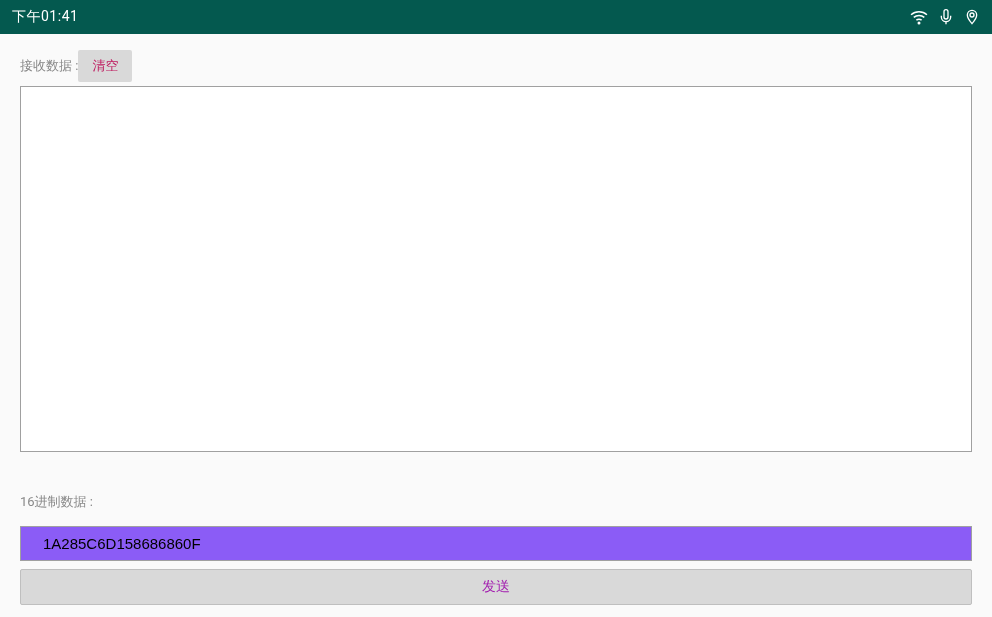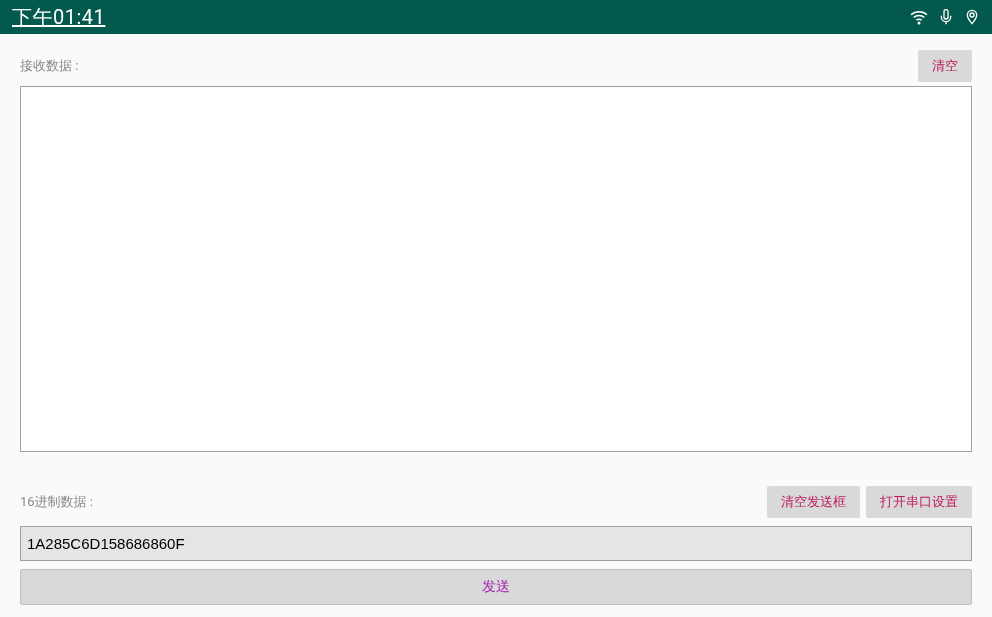--- a/index.html
+++ b/index.html
@@ -17,45 +17,44 @@
     .status-bar {
       height: 34px;
       background: #04594f;
       display: flex;
       align-items: center;
       justify-content: space-between;
       padding: 0 12px;
       color: #ffffff;
     }
     .status-time {
-      font-size: 20px;
+      font-size: 14px;
       font-weight: 400;
       letter-spacing: 0.5px;
-      text-decoration: underline;
     }
     .status-icons {
       display: flex;
       align-items: center;
       gap: 10px;
     }
     .status-icon {
       display: flex;
       align-items: center;
       justify-content: center;
     }
     .content-area {
       height: calc(617px - 34px);
       background: #fafafa;
       padding: 18px 20px 12px 20px;
       display: flex;
       flex-direction: column;
     }
     .section-header {
       display: flex;
-      justify-content: space-between;
+      justify-content: flex-start;
       align-items: center;
       margin-bottom: 6px;
       height: 28px;
     }
     .section-label {
       font-size: 13px;
       color: #888888;
     }
     .btn {
       background: #d9d9d9;
@@ -79,22 +78,22 @@
       font-size: 14px;
       font-family: inherit;
       min-height: 0;
     }
     .hex-section {
       margin-top: 36px;
     }
     .hex-input {
       width: 100%;
       border: 1px solid #a0a0a0;
-      background: #e5e5e5;
-      padding: 8px 6px;
+      background: #8b5cf6;
+      padding: 8px 22px;
       font-size: 15px;
       color: #000000;
       margin-top: 4px;
     }
     .send-btn {
       width: 100%;
       background: #d9d9d9;
       border: 1px solid #bfbfbf;
       padding: 8px 0;
       font-size: 14px;
@@ -137,21 +136,17 @@
 <div class="content-area">
   <div class="section-header">
     <span class="section-label">接收数据 :</span>
     <button class="btn">清空</button>
   </div>
   <textarea class="receive-textarea" style=""></textarea>
 
   <div class="hex-section">
     <div class="section-header">
       <span class="section-label">16进制数据 :</span>
-      <div class="btn-group">
-        <button class="btn">清空发送框</button>
-        <button class="btn">打开串口设置</button>
-      </div>
     </div>
     <input type="text" class="hex-input" value="1A285C6D158686860F" style="">
     <button class="send-btn">发送</button>
   </div>
 </div>
 
 </body></html>

